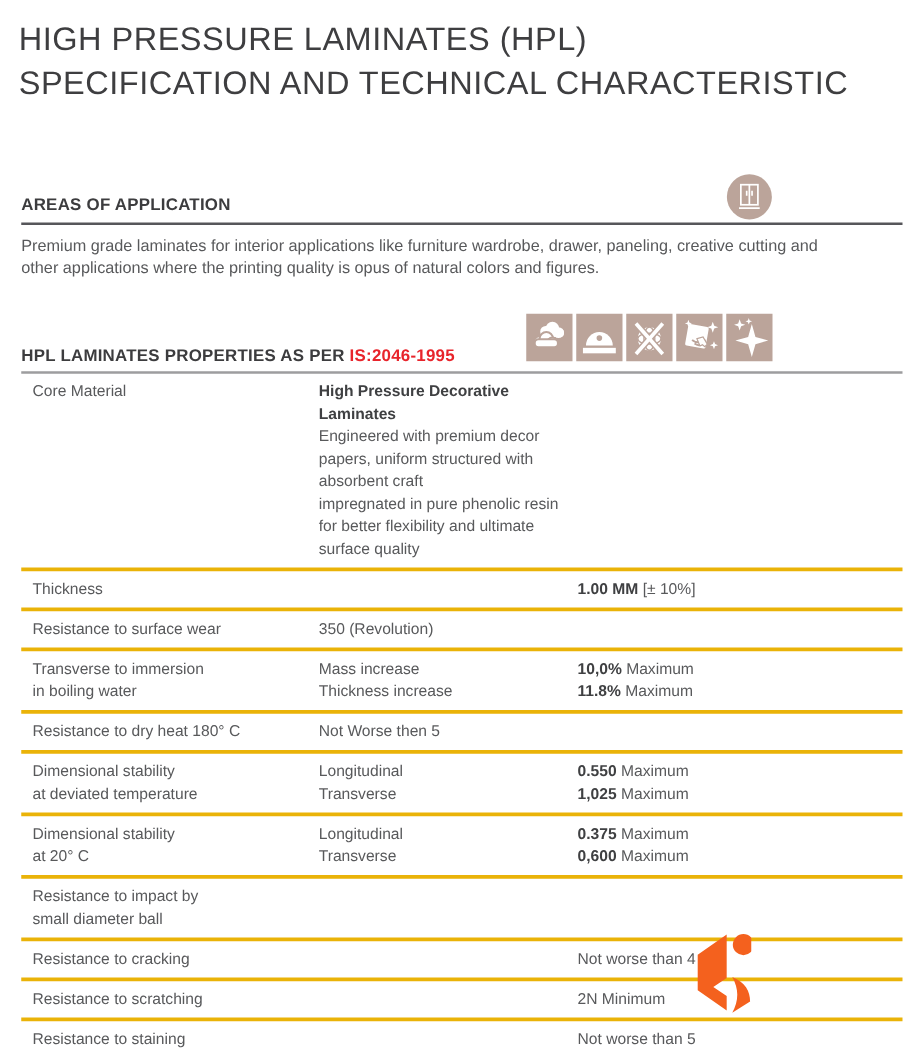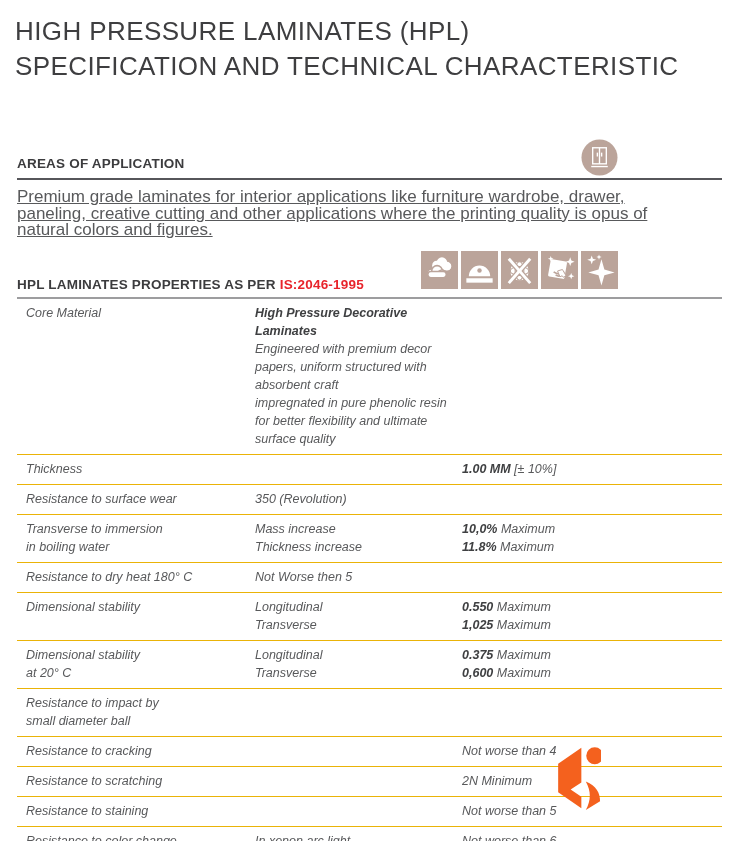--- a/index.html
+++ b/index.html
@@ -15,44 +15,44 @@
     font-size:26px;font-weight:300;color:#3e3e40;
     letter-spacing:.4px;line-height:35px;white-space:nowrap;
   }
 
   
   .sec-head{
     font-size:13.5px;font-weight:bold;color:#3c3c3e;letter-spacing:.2px;
   }
   .areas{position:absolute;left:17px;top:156px;width:705px;}
   .areas .rule{border:none;border-top:2px solid #56565a;margin:7px 0 9px 0;}
-  .para{font-size:17px;line-height:16.5px;color:#58595b;max-width:640px;text-decoration:underline;}
+  .para{font-size:13px;line-height:16.5px;color:#58595b;max-width:640px;}
 
   .circle-icon{
     position:absolute;right:18px;top:139px;width:37px;height:37px;border-radius:50%;
     display:flex;align-items:center;justify-content:center;
   }
 
   
   .props-head{position:absolute;left:17px;top:277px;}
   .props-head .std{font-weight:bold;}
 
   .tiles{position:absolute;right:18px;top:251px;display:flex;gap:3px;}
   .tile{width:37px;height:38px;display:flex;align-items:center;justify-content:center;}
 
   
   .tbl{
     position:absolute;left:17px;top:297px;width:705px;
     border-top:2px solid #9d9d9f;
   }
   .row{
     display:grid;grid-template-columns:238px 207px 1fr;
-    border-bottom:1px solid #eab308;
+    border-bottom:3px solid #eab308;
     padding:5px 0 6px 0;
-    font-size:12.5px;line-height:18px;color:#58595b;font-style:italic;
+    font-size:12.5px;line-height:18px;color:#58595b;
   }
   .row .c1{padding-left:9px;}
   .row b{font-weight:bold;color:#3f4042;}
 
   
   .logo{position:absolute;right:35px;top:745px;z-index:5;}
 </style>
 <style>.tileFill{fill:#bba49a;} .tileFillBg{background:#bba49a;}.tileStroke{stroke:#bba49a;} .logoFill{fill:#f4611e;}#stdRef{color:#e8242b;margin-top:24px;}</style></head>
 <body>
 
@@ -204,20 +204,21 @@
           <div>Resistance to dry heat 180° C</div>
         </div>
         <div class="c2">
           <div>Not Worse then 5</div>
         </div>
         <div class="c3"></div>
       </div>
       <div class="row">
         <div class="c1">
           <div>Dimensional stability</div>
+          <div>at deviated temperature</div>
         </div>
         <div class="c2">
           <div>Longitudinal</div>
           <div>Transverse</div>
         </div>
         <div class="c3">
           <div><b>0.550</b> Maximum</div>
           <div><b>1,025</b> Maximum</div>
         </div>
       </div>

